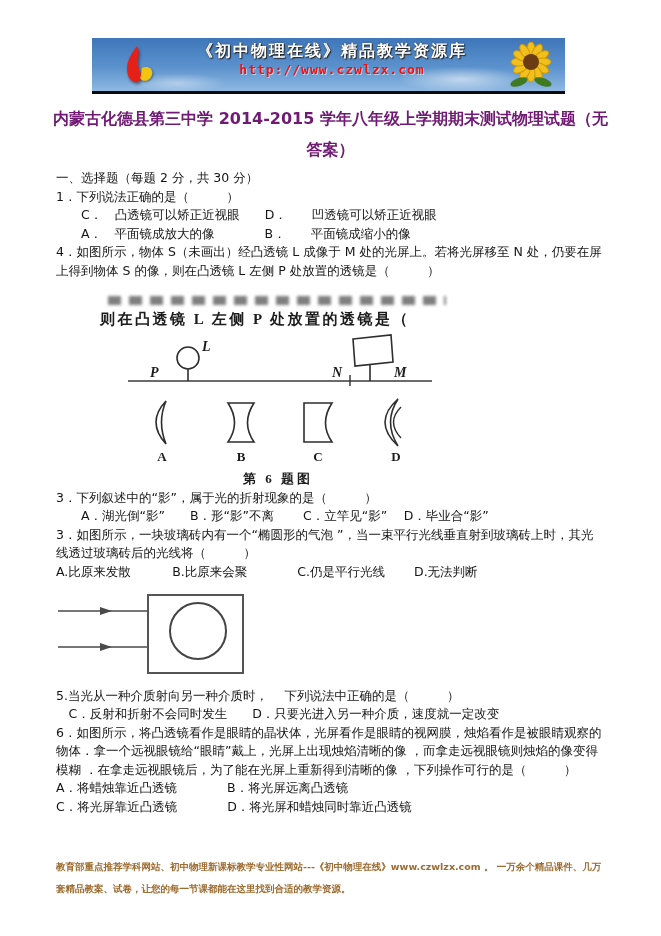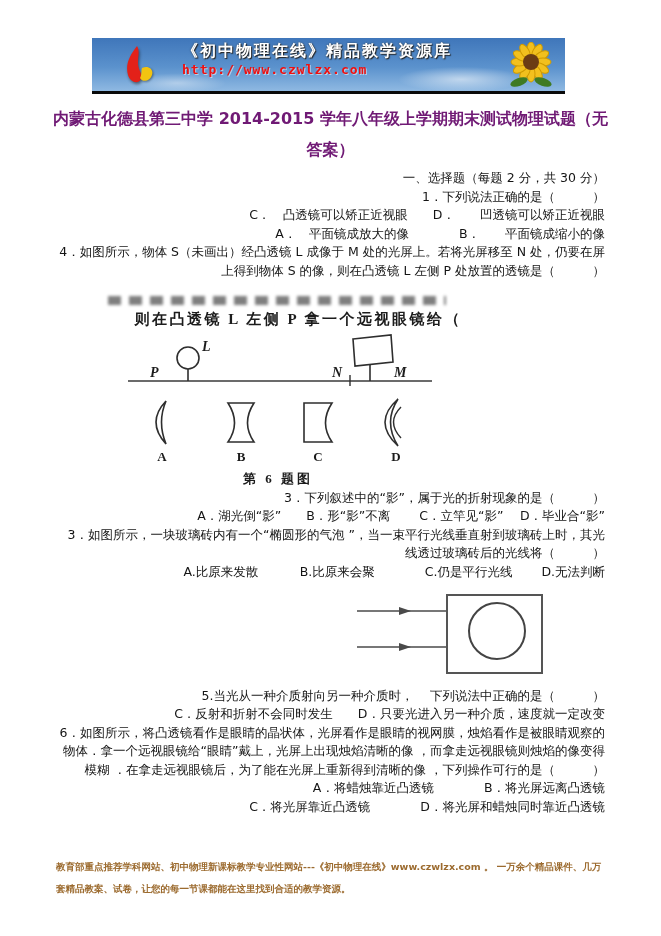--- a/index.html
+++ b/index.html
@@ -6,31 +6,31 @@
   .page{position:relative;width:661px;height:936px;background:#ffffff;margin:0 auto;overflow:hidden;
         font-family:"DejaVu Sans","Liberation Sans",sans-serif;}
   
   .banner{position:absolute;left:92px;top:38px;width:473px;height:53px;
           background:
             radial-gradient(ellipse 90px 18px at 78% 78%, rgba(255,255,255,.55), rgba(255,255,255,0) 70%),
             radial-gradient(ellipse 70px 14px at 18% 85%, rgba(255,255,255,.4), rgba(255,255,255,0) 70%),
             linear-gradient(180deg,#3f76ba 0%,#5b92cd 55%,#8fb9e2 100%);
           border-bottom:3px solid #0a0a0a;}
   .banner-logo{position:absolute;left:26px;top:5px;}
-  .banner-center{position:absolute;left:90px;top:3px;width:300px;}
+  .banner-center{position:absolute;left:90px;top:3px;width:300px;text-align:center;}
   .banner-title{color:#ffffff;font-weight:bold;font-size:16px;letter-spacing:2px;
                 text-shadow:1px 1px 1px #222,0 0 2px #345;white-space:nowrap;}
   .banner-url{color:#ef1010;font-weight:bold;font-size:13px;letter-spacing:1px;
               font-family:"DejaVu Sans Mono",monospace;text-shadow:1px 1px 0 rgba(255,255,255,.5);}
   .banner-flower{position:absolute;right:8px;top:4px;}
   
   .doc-title{margin:10px auto 0;width:580px;text-align:center;color:#701a75;
              font-size:16px;font-weight:bold;line-height:31px;}
   
-  .content{padding:4px 56px 0;color:#141414;font-size:12.5px;line-height:18.5px;text-align:right;}
+  .content{padding:4px 56px 0;color:#141414;font-size:12.5px;line-height:18.5px;}
   .content p{margin:0;white-space:pre-wrap;}
   .sec{margin-top:4px;}
   
   .fig1{width:362px;margin:16px 0 2px 44px;font-family:"Liberation Serif","DejaVu Serif",serif;color:#1c1c1c;}
   .blur-row{height:9px;width:338px;margin:2px 0 5px 8px;
             background:repeating-linear-gradient(90deg,#4a4a4a 0 13px,rgba(0,0,0,0) 13px 21px);
             filter:blur(1.6px);opacity:.7;}
   .fig1-line{font-weight:bold;font-size:15px;letter-spacing:2.5px;white-space:nowrap;}
   .fig1 svg{display:block;}
   .fig1-bottom{font-weight:bold;font-size:15px;letter-spacing:2.5px;white-space:nowrap;display:flex;align-items:center;}
@@ -89,21 +89,21 @@
     <p class="sec">一、选择题（每题 2 分，共 30 分）</p>
 
     <p>1．下列说法正确的是（　　　）</p>
     <p>　　C．　凸透镜可以矫正近视眼　　D．　　凹透镜可以矫正近视眼</p>
     <p>　　A．　平面镜成放大的像　　　　B．　　平面镜成缩小的像</p>
 
     <p>4．如图所示，物体 S（未画出）经凸透镜 L 成像于 M 处的光屏上。若将光屏移至 N 处，仍要在屏上得到物体 S 的像，则在凸透镜 L 左侧 P 处放置的透镜是（　　　）</p>
 
     <div class="fig1">
       <div class="blur-row"></div>
-      <div class="fig1-line">则在凸透镜 L 左侧 P 拿一个远视眼镜给（</div>
+      <div class="fig1-line">则在凸透镜 L 左侧 P 处放置的透镜是（</div>
       <svg width="360" height="158" viewBox="0 0 360 158">
 
         <line x1="28" y1="52" x2="332" y2="52" stroke="#3a3a3a" stroke-width="1.6"></line>
 
         <text class="svg-serif" x="50" y="48" font-size="14" font-weight="bold" font-style="italic" fill="#1c1c1c">P</text>
 
         <circle cx="88" cy="29" r="11" fill="none" stroke="#2e2e2e" stroke-width="1.6"></circle>
         <line x1="88" y1="40" x2="88" y2="52" stroke="#2e2e2e" stroke-width="1.6"></line>
         <text class="svg-serif" x="102" y="22" font-size="14" font-weight="bold" font-style="italic" fill="#1c1c1c">L</text>
 

